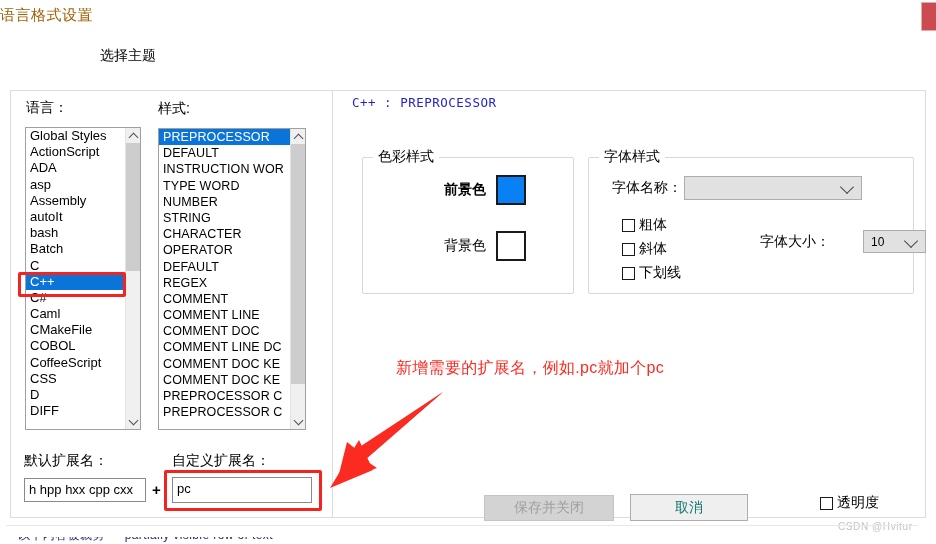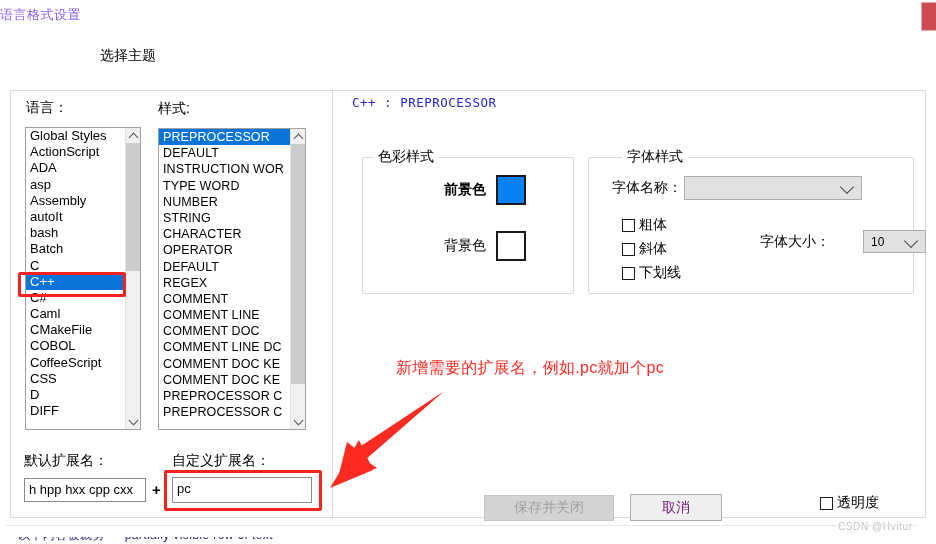--- a/index.html
+++ b/index.html
@@ -15,23 +15,23 @@
     font-family: "Liberation Sans", "DejaVu Sans", sans-serif;
     font-size: 12px;
     color: #000000;
   }
 
   
   #window-title {
     position: absolute;
     left: 0px;
     top: 6px;
-    font-size: 13px;
+    font-size: 15px;
     letter-spacing: 0.5px;
-    color: #8b5cf6;
+    color: #a16207;
     white-space: nowrap;
   }
   #close-button {
     position: absolute;
     right: 0px;
     top: 2px;
     width: 14px;
     height: 27px;
     background: #cb4b50;
     border-left: 1px solid #e7a9ab;
@@ -206,21 +206,21 @@
     padding: 0;
     box-sizing: border-box;
   }
   fieldset.gbox > legend {
     margin-left: 10px;
     padding: 0 5px;
     font-size: 14px;
     color: #000;
   }
   #color-group { left: 362px; top: 148px; width: 212px; height: 146px; }
-  #font-group  { left: 588px; top: 148px; width: 326px; height: 146px; padding-left: 23px; }
+  #font-group  { left: 588px; top: 148px; width: 326px; height: 146px; }
 
   .swatch-row {
     position: absolute;
     display: flex;
     align-items: center;
   }
   .swatch-label {
     font-size: 14px;
     margin-right: 10px;
     white-space: nowrap;
@@ -353,24 +353,24 @@
     top: 495px;
     width: 130px;
     height: 26px;
     background: #d3d3d3;
     color: #a0a0a0;
     border-color: #c4c4c4;
   }
   #cancel-button {
     left: 630px;
     top: 494px;
-    width: 92px;
+    width: 118px;
     height: 27px;
     background: #efefef;
-    color: #701a75;
+    color: #0f766e;
   }
   #transparency-row {
     position: absolute;
     left: 820px;
     top: 494px;
     display: flex;
     align-items: center;
     font-size: 14px;
     white-space: nowrap;
   }

